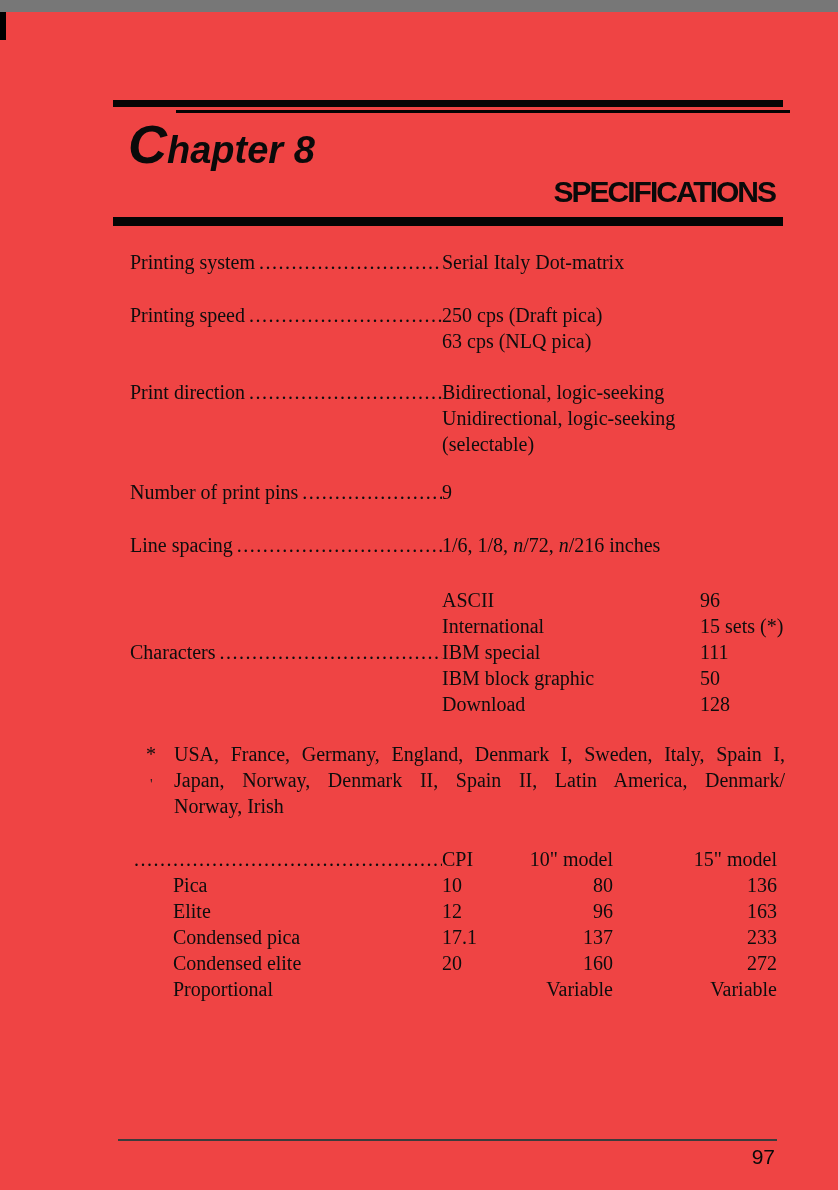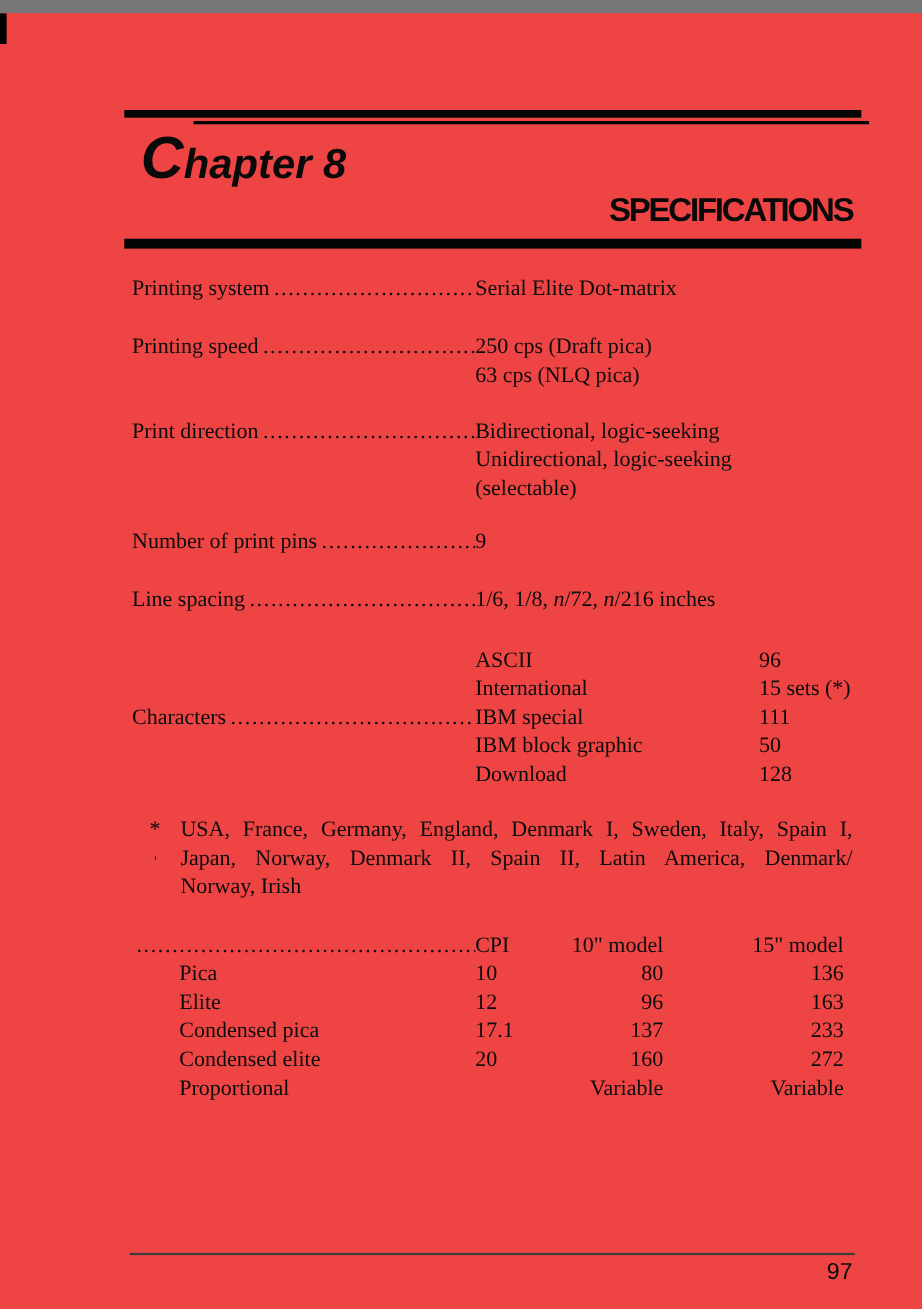--- a/index.html
+++ b/index.html
@@ -40,21 +40,21 @@
   
   .spec-title {
     position: absolute; right: 63px; top: 161px;
     font-family: "Liberation Sans", sans-serif;
     font-weight: bold; font-size: 30px; line-height: 38px;
     letter-spacing: -2px; color: #0a0a0a; white-space: nowrap;
   }
 
   
   .content {
-    position: absolute; left: 120px; top: 237px; width: 655px;
+    position: absolute; left: 130px; top: 237px; width: 655px;
     font-size: 20px; line-height: 26px;
   }
 
   .spec-row { display: flex; align-items: flex-start; }
   .label-cell {
     width: 312px; flex: 0 0 312px;
     display: flex; align-items: baseline; overflow: hidden;
   }
   .label-text { white-space: nowrap; }
   .leader {
@@ -121,21 +121,21 @@
   <div class="rule rule-title"></div>
 
   <div class="content">
 
     <div class="spec-row mb-a">
       <div class="label-cell">
         <span class="label-text">Printing system</span>
         <span class="leader">........................................................................................</span>
       </div>
       <div class="value-cell">
-        <div class="value-line">Serial Elite Dot-matrix</div>
+        <div class="value-line">Serial Italy Dot-matrix</div>
       </div>
     </div>
 
     <div class="spec-row mb-b">
       <div class="label-cell">
         <span class="label-text">Printing speed</span>
         <span class="leader">........................................................................................</span>
       </div>
       <div class="value-cell">
         <div class="value-line">250 cps (Draft pica)</div>

